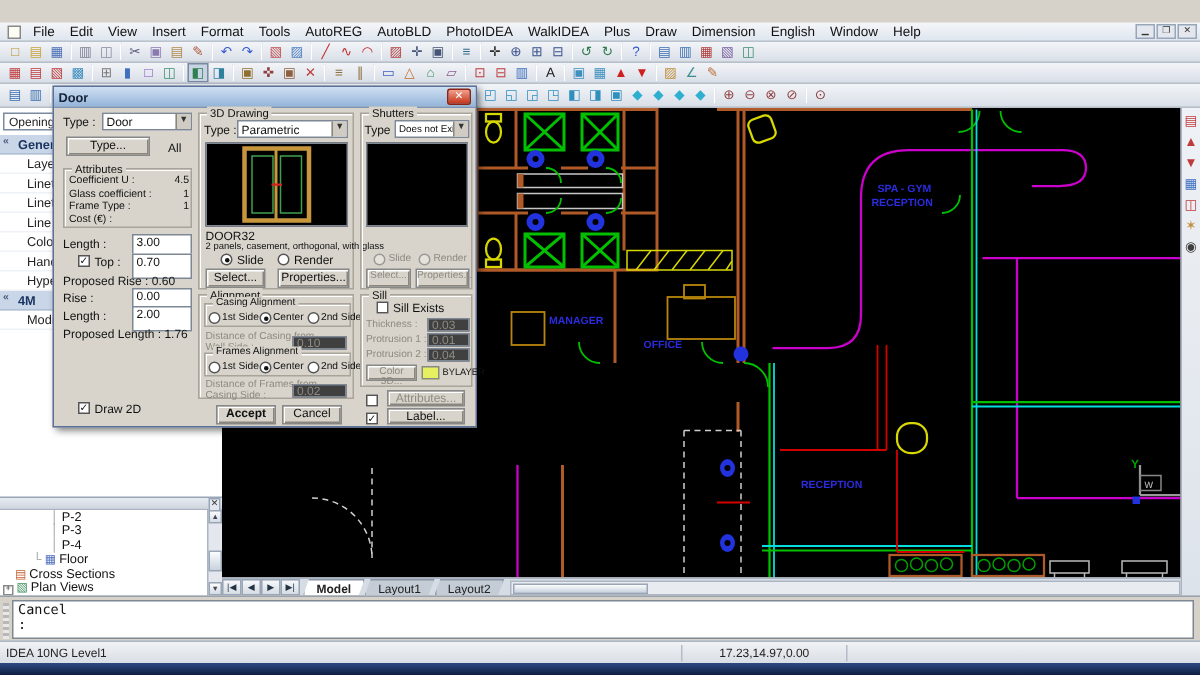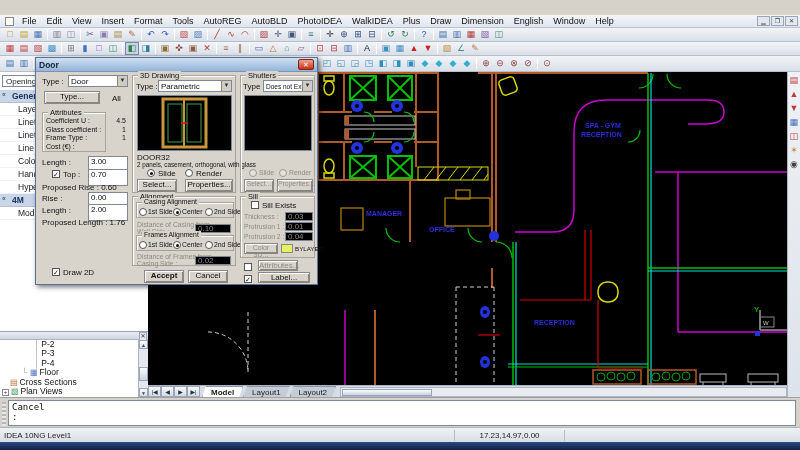--- a/index.html
+++ b/index.html
@@ -89,21 +89,21 @@
     border:1px solid #5a719a; box-shadow:2px 2px 5px rgba(0,0,0,.55); z-index:50; }
   #dlgtitle { height:14px; background:linear-gradient(#cfe0f2,#94b4d9); border-bottom:1px solid #7a93b6;
     display:flex; align-items:center; padding:0 3px; }
   #dlgtitle .t { font-size:8.5px; color:#16243a; font-weight:bold; }
   #dlgclose { margin-left:auto; width:16px; height:11px; background:linear-gradient(#f2a08e,#c43418); border:1px solid #8a2410;
     border-radius:2px; color:#fff; font-size:7px; line-height:10px; text-align:center; }
   #dlgbody { position:relative; width:100%; height:213px; font-size:8px; color:#111; }
   .gb { position:absolute; border:1px solid #a8a49a; box-shadow:1px 1px 0 #fff inset; }
   .gbl { position:absolute; top:-5px; left:5px; background:#d8d4cc; padding:0 2px; font-size:7.5px; }
   .fld { position:absolute; background:#fff; border:1px solid #7e8894; font-size:8px; padding:0 2px; height:17px; line-height:10px; color:#111; overflow:hidden; }
-  .fld.dis { background:#000000; color:#8e8a80; }
+  .fld.dis { background:#404040; color:#8e8a80; }
   .dbtn { position:absolute; height:13px; background:#d8d4cc; border:1px solid #888; box-shadow:1px 1px 0 #fff inset,-1px -1px 0 #8a867c inset;
     font-size:8px; text-align:center; }
   .dbtn.dis { color:#8e8a80; }
   .dcombo { position:absolute; height:12px; background:#fff; border:1px solid #7e8894; font-size:8px; padding-left:2px; line-height:11px; }
   .dcombo .arr { position:absolute; right:0; top:0; width:10px; height:10px; background:#d0ccc4; border-left:1px solid #8a867c; font-size:6px; text-align:center; line-height:9px; color:#333; }
   .lbl { position:absolute; white-space:nowrap; }
   .lbl.dis { color:#8e8a80; }
   .cb { position:absolute; width:8px; height:8px; background:#fff; border:1px solid #555; font-size:7px; line-height:7px; text-align:center; color:#111; }
   .rad { position:absolute; width:8px; height:8px; border-radius:50%; background:#fff; border:1px solid #555; }
   .rad.on::after { content:""; position:absolute; left:2px; top:2px; width:3px; height:3px; border-radius:50%; background:#111; }
@@ -515,21 +515,21 @@
     </div>
     <div id="dlgbody">
 
       <span class="lbl" style="left:6px;top:5px;">Type :</span>
       <span class="dcombo" style="left:32px;top:3px;width:60px;">
         <span>Door</span><span class="arr">▼</span>
       </span>
       <span class="dbtn" style="left:8px;top:19px;width:56px;">Type...</span>
       <span class="lbl" style="left:76px;top:22px;">All</span>
 
-      <div class="gb" style="left:6px;top:40px;width:64px;height:40px;">
+      <div class="gb" style="left:6px;top:40px;width:86px;height:40px;">
         <span class="gbl">Attributes</span>
         <div id="attrrows" style="position:absolute;left:3px;top:4px;width:80px;">
             <div style="display: flex; justify-content: space-between; font-size: 7px; line-height: 8.5px;">
               <span>Coefficient U :</span>
               <span>4.5</span>
             </div>
             <div style="display: flex; justify-content: space-between; font-size: 7px; line-height: 8.5px;">
               <span>Glass coefficient :</span>
               <span>1</span>
             </div>
@@ -638,19 +638,19 @@
         <span class="fld dis" style="left:44px;top:15px;width:28px;height:9px;line-height:8px;">0.03</span>
         <span class="lbl dis" style="left:3px;top:26px;font-size:6.8px;">Protrusion 1 :</span>
         <span class="fld dis" style="left:44px;top:25px;width:28px;height:9px;line-height:8px;">0.01</span>
         <span class="lbl dis" style="left:3px;top:36px;font-size:6.8px;">Protrusion 2 :</span>
         <span class="fld dis" style="left:44px;top:35px;width:28px;height:9px;line-height:8px;">0.04</span>
         <span class="dbtn dis" style="left:3px;top:46px;width:34px;height:11px;font-size:6.8px;">Color 3D...</span>
         <span class="swatch" style="left:40px;top:47px;"></span>
         <span class="lbl" style="left:54px;top:48px;font-size:6.2px;">BYLAYER</span>
       </div>
       <span class="cb" style="left:208px;top:191px;"></span>
-      <span class="dbtn dis" style="left:222px;top:188px;width:40px;height:11px;">Attributes...</span>
+      <span class="dbtn dis" style="left:222px;top:188px;width:52px;height:11px;">Attributes...</span>
       <span class="cb" style="left:208px;top:203px;">✓</span>
       <span class="dbtn" style="left:222px;top:200px;width:52px;height:11px;">Label...</span>
     </div>
   </div>
 
 </div>
 
 </body></html>

